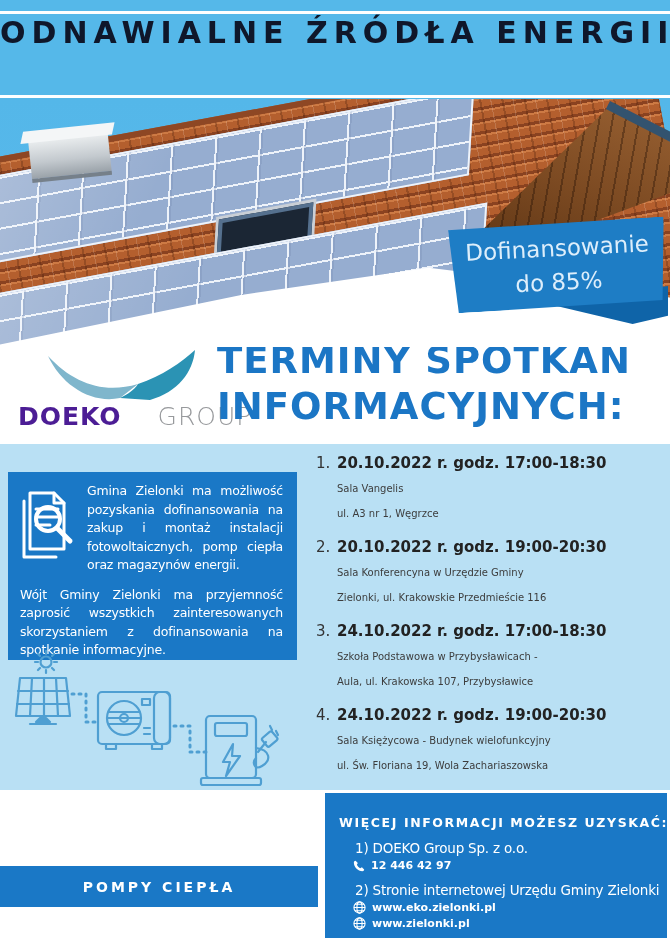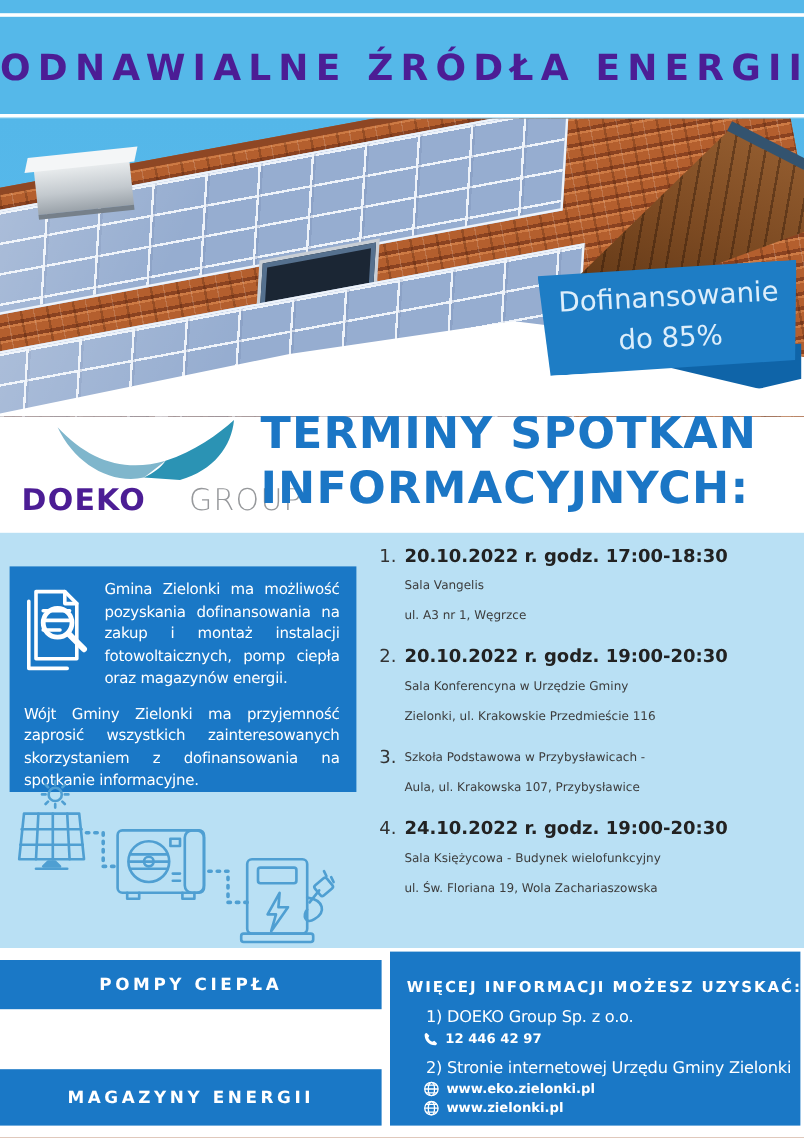--- a/index.html
+++ b/index.html
@@ -3,22 +3,22 @@
 <meta charset="utf-8">
 <style>
   * { margin:0; padding:0; box-sizing:border-box; }
   body { background:#e8e8e8; font-family:"DejaVu Sans", sans-serif; }
   .page { position:relative; width:670px; height:948px; background:#ffffff; overflow:hidden; }
 
   
   .header { position:absolute; left:0; top:0; width:670px; height:99px; background:#55b8e9; }
   .rule { position:absolute; left:0; width:670px; height:3px; background:#ffffff; }
   .rule.r1 { top:11px; } .rule.r2 { top:95px; }
-  .title { position:absolute; left:0; top:40px; width:532px; text-align:center;
-           color:#4c1d95; font-size:30px; font-weight:bold; letter-spacing:6px; white-space:nowrap; }
+  .title { position:absolute; left:0; top:15px; width:532px; text-align:center;
+           color:#0f172a; font-size:30px; font-weight:bold; letter-spacing:6px; white-space:nowrap; }
 
   
   .photo { position:absolute; left:0; top:99px; width:670px; height:248px; overflow:hidden;
            background:linear-gradient(180deg,#54b7e9 0%,#5bbaec 100%); }
   .roof { position:absolute; left:-100px; top:76px; width:760px; height:420px;
           transform:rotate(-10.5deg); transform-origin:0 0;
           background-color:#b45f2e; border-top:6px solid #8e4724;
           background-image:
             repeating-linear-gradient(90deg, rgba(255,255,255,.14) 0 1px, transparent 1px 11px, rgba(60,22,6,.25) 11px 13px, transparent 13px 22px),
             repeating-linear-gradient(180deg, #cd7a44 0 2px, #b45f2e 2px 9px, #8a4220 9px 12px); }
@@ -82,21 +82,21 @@
   .meetings { position:absolute; left:316px; top:451px; width:352px; }
   .meeting { display:flex; margin-bottom:9px; }
   .meeting .num { width:21px; flex:none; font-size:15px; color:#333333; line-height:25px; }
   .meeting .date { font-size:15px; font-weight:bold; color:#222222; line-height:25px; white-space:nowrap; }
   .meeting .loc { font-size:10px; color:#3c3c3c; line-height:25px; white-space:nowrap; }
 
   
   .cat-btn { position:absolute; left:0; width:318px; background:#1a78c6; color:#ffffff;
              display:flex; align-items:center; justify-content:center;
              font-size:14px; font-weight:bold; letter-spacing:3px; white-space:nowrap; }
-  .cat-btn.c0 { top:793px; height:45px; } .cat-btn.c1 { top:800px; height:41px; } .cat-btn.c2 { top:891px; height:47px; }
+  .cat-btn.c0 { top:793px; height:45px; } .cat-btn.c1 { top:866px; height:41px; } .cat-btn.c2 { top:891px; height:47px; }
 
   .contact { position:absolute; left:325px; top:793px; width:342px; height:145px;
              background:#1a78c6; color:#ffffff; padding:22px 12px 8px 14px; overflow:hidden; }
   .contact .c-head { font-size:12.5px; font-weight:bold; letter-spacing:1.6px; white-space:nowrap; }
   .contact .c-item { font-size:13.5px; margin-top:10px; letter-spacing:-0.2px; white-space:nowrap;margin-left:16px; }
   .contact .c-sub { display:flex; align-items:center; gap:6px; margin-left:14px; margin-top:3px;
                     font-size:11px; font-weight:bold; white-space:nowrap; }
   .contact .c-sub svg { flex:none; }
 </style>
 </head>
@@ -208,36 +208,36 @@
       <div class="num">2.</div>
       <div>
         <div class="date">20.10.2022 r. godz. 19:00-20:30</div>
         <div class="loc">Sala Konferencyna  w Urzędzie Gminy</div>
         <div class="loc">Zielonki, ul. Krakowskie Przedmieście 116</div>
       </div>
     </div>
     <div class="meeting">
       <div class="num">3.</div>
       <div>
+        <div class="date">24.10.2022 r. godz. 17:00-18:30</div>
         <div class="loc">Szkoła Podstawowa w Przybysławicach -</div>
         <div class="loc">Aula, ul. Krakowska 107, Przybysławice</div>
       </div>
     </div>
     <div class="meeting">
       <div class="num">4.</div>
       <div>
         <div class="date">24.10.2022 r. godz. 19:00-20:30</div>
         <div class="loc">Sala Księżycowa - Budynek wielofunkcyjny</div>
         <div class="loc">ul. Św. Floriana 19, Wola Zachariaszowska</div>
       </div>
     </div>
   </div>
 
   <div class="cat-btn c1">POMPY CIEPŁA</div>
-  <div class="cat-btn c2">MAGAZYNY ENERGII</div>
 
   <div class="contact">
     <div class="c-head">WIĘCEJ INFORMACJI MOŻESZ UZYSKAĆ:</div>
     <div class="c-item">1) DOEKO Group Sp. z o.o.</div>
     <div class="c-sub">
       <svg width="12" height="12" viewBox="0 0 14 14">
         <path d="M3,1 C1.9,1 1,1.9 1,3 c0,5.5 4.5,10 10,10 1.1,0 2,-0.9 2,-2 l-2.6,-2.6 -2,1.1 C6.5,8.6 5.4,7.5 4.5,5.6 l1.1,-2 z" fill="#ffffff"></path>
       </svg>
       <span>12 446 42 97</span>
     </div>

